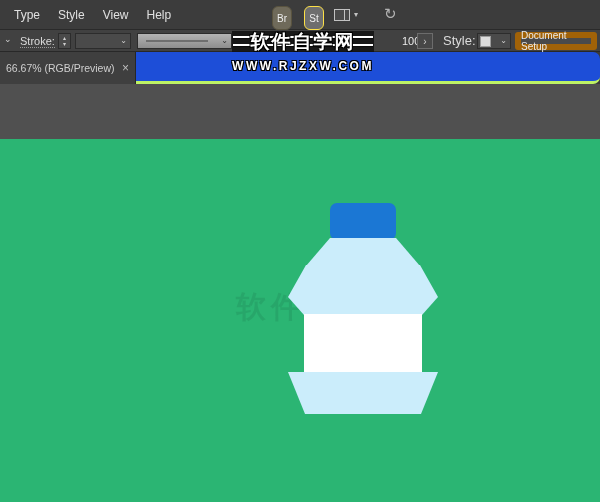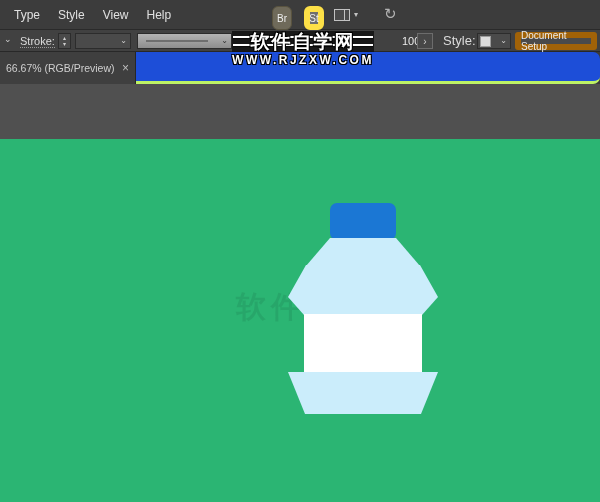--- a/index.html
+++ b/index.html
@@ -11,21 +11,21 @@
   }
 
   
   .menubar { position:absolute; left:0; top:0; width:600px; height:30px;
     background:#3c3c3c; border-bottom:1px solid #2a2a2a; }
   .menu-items { display:flex; align-items:center; height:30px; padding-left:5px; }
   .menu-item { color:#e0e0e0; font-size:12px; padding:0 9px; line-height:30px; cursor:default; }
   .app-btn { position:absolute; top:6px; width:20px; height:24px; border-radius:6px;
     color:#efefef; font-size:10px; display:flex; align-items:center; justify-content:center; }
   .btn-br { left:272px; background:#6f6a5a; border:1px solid #59533f; }
-  .btn-st { left:304px; background:#6e6e6e; border:6px solid #fde047; }
+  .btn-st { left:304px; background:#6e6e6e; border:1px solid #fde047; }
   .workspace { position:absolute; left:334px; top:9px; display:flex; align-items:center; gap:4px; }
   .ws-icon { position:relative; width:16px; height:12px; border:1px solid #c2c2c2; background:#4a4a4a; }
   .ws-icon::after { content:""; position:absolute; left:9px; top:0; bottom:0; width:1px; background:#c2c2c2; }
   .ws-chev { color:#c2c2c2; font-size:8px; line-height:8px; }
   .sync-icon { position:absolute; left:384px; top:5px; color:#b2b2b2; font-size:15px; line-height:18px; }
 
   
   .controlbar { position:absolute; left:0; top:30px; width:600px; height:22px;
     background:#414141; border-bottom:1px solid #282828; }
   .cb-chev { position:absolute; left:4px; top:4px; color:#cfcfcf; font-size:9px; line-height:10px; }
@@ -71,21 +71,21 @@
   .watermark { position:absolute; left:232px; top:31px; width:142px; text-align:center;
     z-index:50; pointer-events:none; }
   .wm-l1-wrap { position:relative; height:21px; background:rgba(16,16,16,0.82);
     display:flex; align-items:center; justify-content:center; }
   .wm-line { position:absolute; left:1px; right:1px; height:2px; background:#fff;
     box-shadow:0 1px 1px rgba(0,0,0,0.6); z-index:1; }
   .wm-line.a { top:5px; } .wm-line.b { top:13px; }
   .wm-l1 { position:relative; z-index:2; color:#fff; font-size:19px; font-weight:bold;
     letter-spacing:2px; line-height:21px;
     text-shadow:1px 1px 0 #000,-1px -1px 0 #000,1px -1px 0 #000,-1px 1px 0 #000; }
-  .wm-l2 { margin-top:1px; color:#fff; font-size:12px; font-weight:bold; letter-spacing:2.5px;
+  .wm-l2 { margin-top:7px; color:#fff; font-size:12px; font-weight:bold; letter-spacing:2.5px;
     text-shadow:1px 1px 0 #000,-1px -1px 0 #000,1px -1px 0 #000,-1px 1px 0 #000; }
 </style>
 </head>
 <body>
 
 <div class="app">
 
   <div class="menubar">
     <div class="menu-items">
       <span class="menu-item">Type</span>

